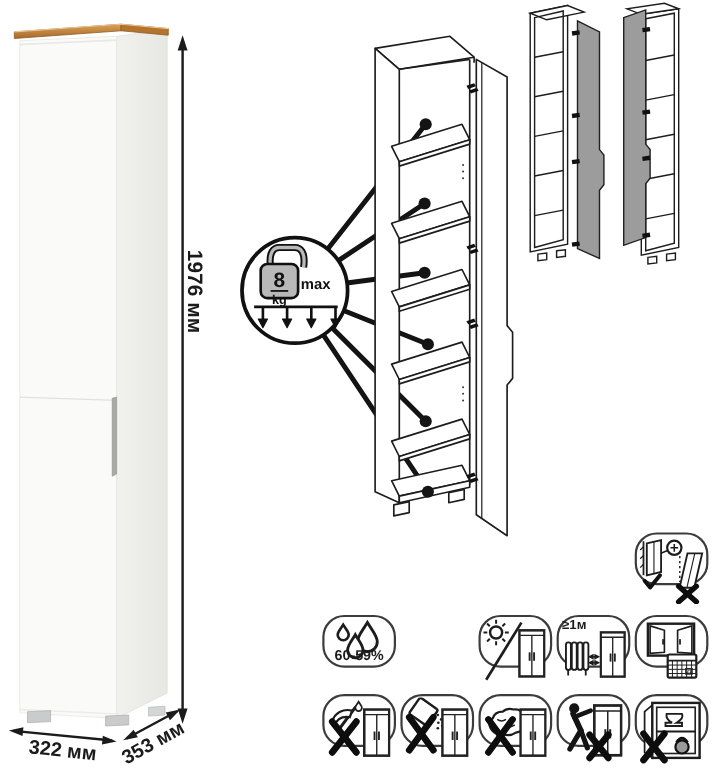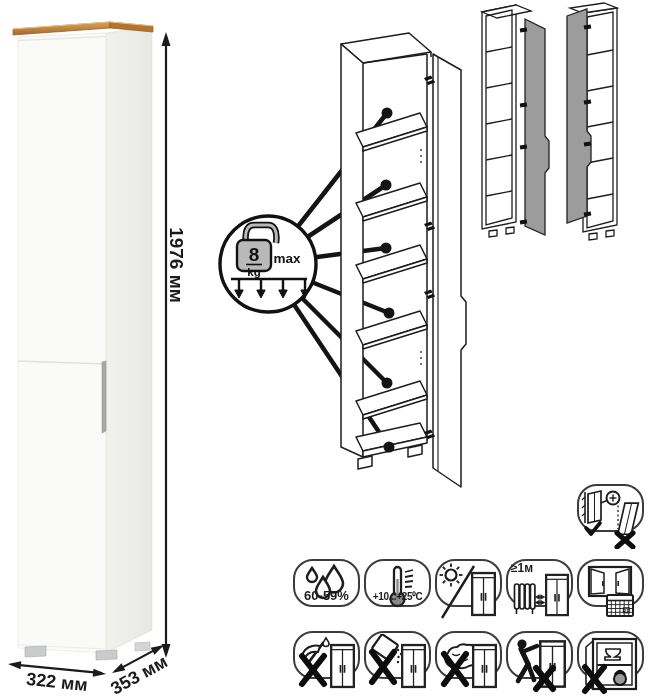--- a/index.html
+++ b/index.html
@@ -245,32 +245,20 @@
 
   <div class="tile" style="left:293px;top:559px;">
     <svg width="61" height="62" viewBox="0 0 61 62">
       <path d="M16,6 c2.5,4 5,6.5 5,9 a5,5 0 1,1 -10,0 c0,-2.5 2.5,-5 5,-9 z" class="wh" stroke-width="2.4"></path>
       <path d="M38,4 c4.5,7.5 9,12 9,17.5 a9,9 0 1,1 -18,0 c0,-5.5 4.5,-10 9,-17.5 z" class="wh" stroke-width="2.6"></path>
       <path d="M27,15 c3.5,6 7,9.5 7,14 a7,7 0 1,1 -14,0 c0,-4.5 3.5,-8 7,-14 z" class="wh" stroke-width="2.6"></path>
     </svg>
     <div class="tlbl tlbl-hum">60-59%</div>
   </div>
 
-  <div class="tile" style="left:364px;top:559px;">
-    <svg width="61" height="62" viewBox="0 0 61 62">
-      <circle cx="30.5" cy="37" r="7" fill="#8a8a8a" stroke="#222" stroke-width="2.3"></circle>
-      <rect x="27" y="5" width="7" height="28" rx="3.5" class="wh" stroke-width="2.3"></rect>
-      <rect x="29.3" y="17" width="2.4" height="17" fill="#8a8a8a"></rect>
-      <line x1="38" y1="10" x2="46" y2="8" class="ln" stroke-width="1.8"></line>
-      <line x1="38" y1="15" x2="46" y2="13.5" class="ln" stroke-width="1.8"></line>
-      <line x1="38" y1="20" x2="46" y2="19" class="ln" stroke-width="1.8"></line>
-      <line x1="38" y1="25" x2="45" y2="24.5" class="ln" stroke-width="1.8"></line>
-    </svg>
-    <div class="tlbl tlbl-tmp">+10...+25⁰C</div>
-  </div>
 
   <div class="tile" style="left:435px;top:559px;">
     <svg width="61" height="62" viewBox="0 0 61 62">
       <circle cx="13" cy="13" r="5.5" class="wh" stroke-width="2.2"></circle>
       <g class="ln" stroke-width="1.8">
         <line x1="13" y1="5" x2="13" y2="1.5"></line>
           <line x1="13" y1="21" x2="13" y2="24.5"></line>
         <line x1="5" y1="13" x2="1.5" y2="13"></line>
           <line x1="21" y1="13" x2="24.5" y2="13"></line>
         <line x1="7.3" y1="7.3" x2="4.8" y2="4.8"></line>

